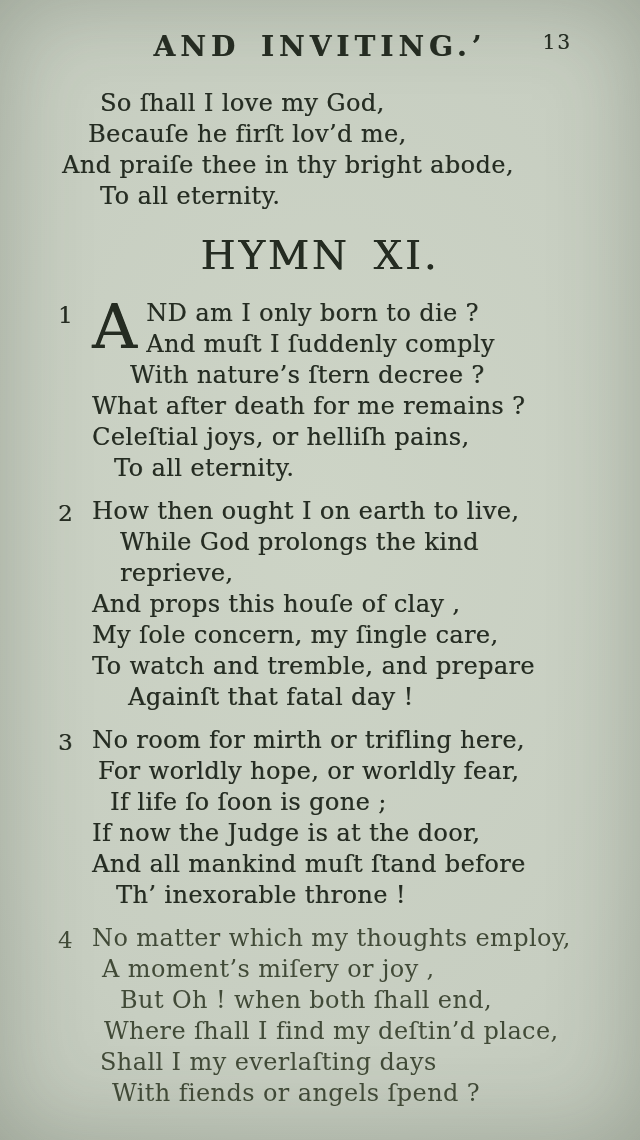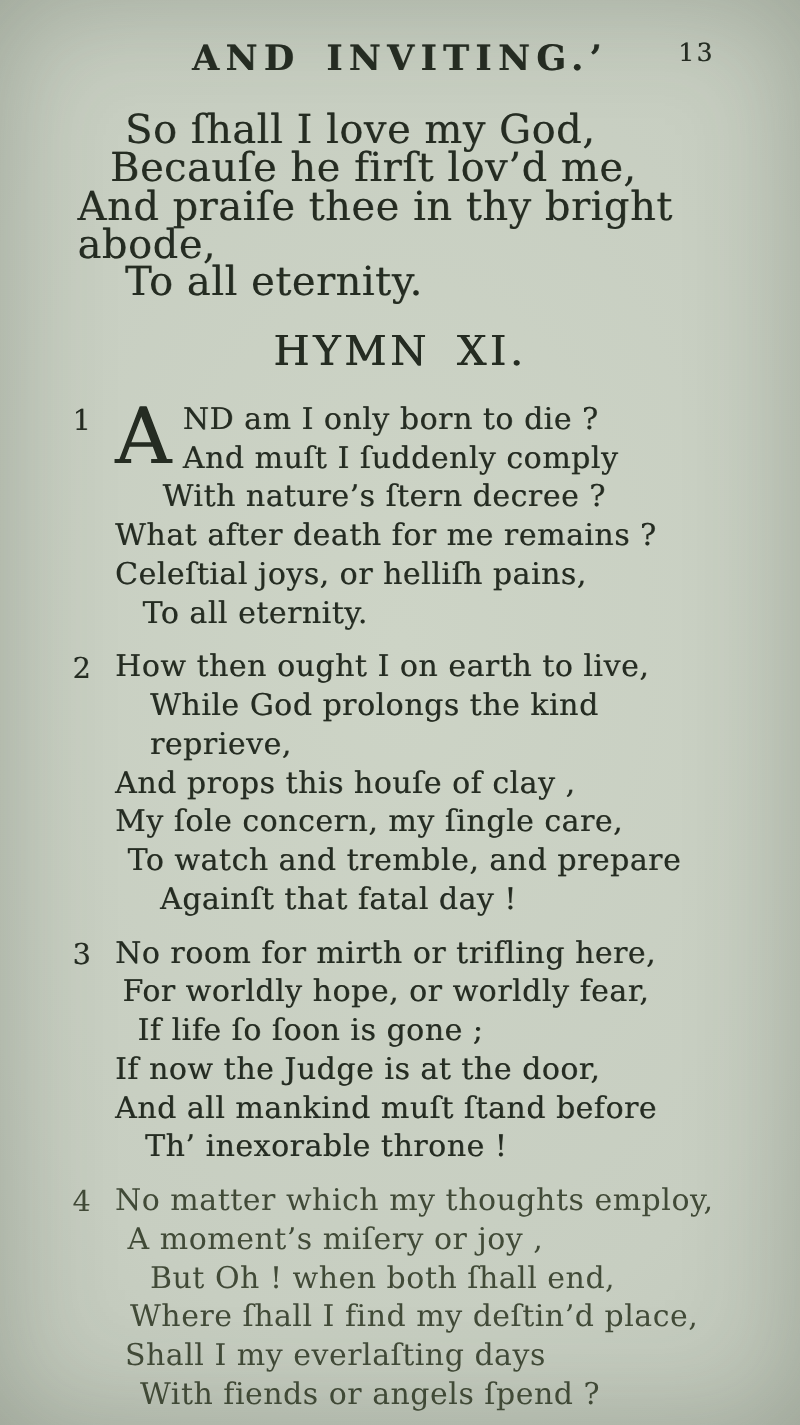--- a/index.html
+++ b/index.html
@@ -39,30 +39,30 @@
   .page-number{
     position:absolute;
     right:28px; top:0;
     font-size:20px;
     letter-spacing:2px;
   }
 
   
   .stanza{
     margin-left:22px;
-    font-size:32px;
+    font-size:24px;
     line-height:30px;
     letter-spacing:0.4px;
   }
 
   
   .hymn-title{
     margin:20px 0 20px 0;
     text-align:center;
-    font-size:33px;
+    font-size:40px;
     font-weight:normal;
     letter-spacing:3px;
     word-spacing:8px;
     text-shadow:0.6px 0 0 currentColor;
   }
 
   
   #verses{ margin-left:52px; }
   .verse{
     position:relative;
@@ -125,21 +125,21 @@
         <div class="line" style="padding-left: 0px;">What after death for me remains ?</div>
         <div class="line" style="padding-left: 0px;">Celeſtial joys, or helliſh pains,</div>
         <div class="line" style="padding-left: 22px;">To all eternity.</div>
       </div>
       <div class="verse">
         <span class="verse-number">2</span>
         <div class="line" style="padding-left: 0px;">How then ought I on earth to live,</div>
         <div class="line" style="padding-left: 28px;">While God prolongs the kind reprieve,</div>
         <div class="line" style="padding-left: 0px;">And props this houſe of clay ,</div>
         <div class="line" style="padding-left: 0px;">My ſole concern, my ſingle care,</div>
-        <div class="line" style="padding-left: 0px; margin-left: 10px;">To watch and tremble, and prepare</div>
+        <div class="line" style="padding-left: 0px;">To watch and tremble, and prepare</div>
         <div class="line" style="padding-left: 36px;">Againſt that fatal day !</div>
       </div>
       <div class="verse">
         <span class="verse-number">3</span>
         <div class="line" style="padding-left: 0px;">No room for mirth or trifling here,</div>
         <div class="line" style="padding-left: 6px;">For worldly hope, or worldly fear,</div>
         <div class="line" style="padding-left: 18px;">If life ſo ſoon is gone ;</div>
         <div class="line" style="padding-left: 0px;">If now the Judge is at the door,</div>
         <div class="line" style="padding-left: 0px;">And all mankind muſt ſtand before</div>
         <div class="line" style="padding-left: 24px;">Th’ inexorable throne !</div>

